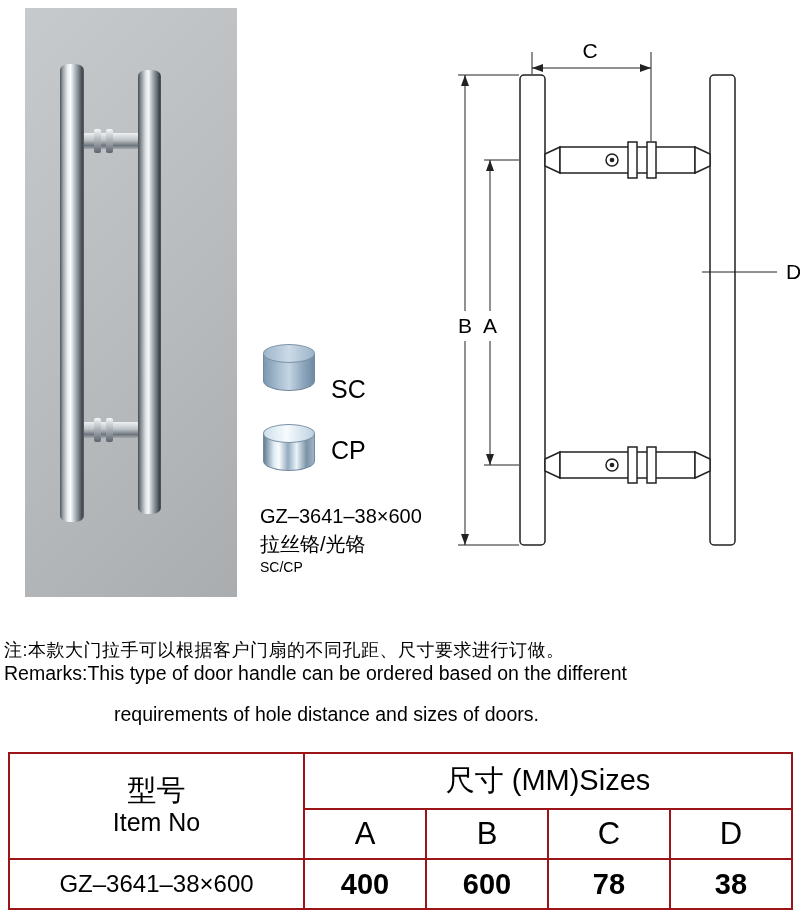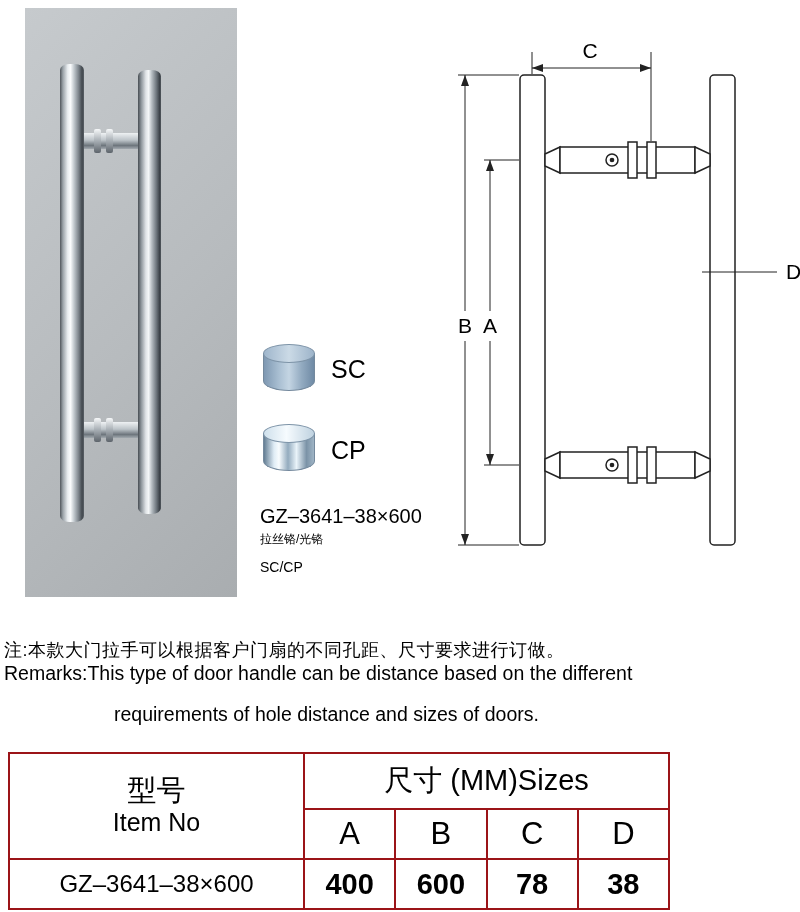--- a/index.html
+++ b/index.html
@@ -42,40 +42,40 @@
   .swatch{position:absolute;width:52px;height:50px;}
   .swatch .cap{position:absolute;left:0;top:0;width:52px;height:19px;border-radius:50%;border:1px solid #7e94a8;}
   .swatch .body{position:absolute;left:0;top:9px;width:52px;height:38px;border-radius:0 0 26px 26px/0 0 10px 10px;border:1px solid #74899d;border-top:none;}
   .swatch-sc{left:263px;top:344px;}
   .swatch-sc .cap{background:linear-gradient(90deg,#9fb6cc,#cbdae6 50%,#9db4ca);}
   .swatch-sc .body{background:linear-gradient(90deg,#7e98b2 0%,#a9bfd2 30%,#c4d5e3 50%,#93abc1 75%,#6f8aa5 100%);}
   .swatch-cp{left:263px;top:424px;}
   .swatch-cp .cap{background:linear-gradient(90deg,#cfe0ec,#f6fbfe 45%,#bfd2e0);}
   .swatch-cp .body{background:linear-gradient(90deg,#647e94 0%,#dfecf5 20%,#f8fcfe 30%,#93abbe 48%,#e9f3f9 65%,#7b93a7 85%,#9fb4c5 100%);}
   .swatch-label{position:absolute;font-size:25px;}
-  .lbl-sc{left:331px;top:355px;}
+  .lbl-sc{left:331px;top:375px;}
   .lbl-cp{left:331px;top:436px;}
 
   
   .prod-code{position:absolute;left:260px;top:505px;font-size:20px;}
-  .finish-cn{position:absolute;left:260px;top:531px;font-size:12px;}
+  .finish-cn{position:absolute;left:260px;top:531px;font-size:20px;}
   .finish-codes{position:absolute;left:260px;top:559px;font-size:14px;}
 
   
   .drawing{position:absolute;left:450px;top:28px;width:350px;height:570px;}
 
   
   .remarks{position:absolute;left:4px;top:638px;width:794px;}
   .remark-cn{font-size:18px;letter-spacing:0.5px;}
   .remark-en1{font-size:19.5px;margin-bottom:2px;}
   .remark-en2{font-size:19.5px;padding-left:110px;margin-top:18px;}
 
   
   table.spec{
-    position:absolute;left:8px;top:752px;width:662px;
+    position:absolute;left:8px;top:752px;width:785px;
     border-collapse:collapse;table-layout:fixed;
   }
   table.spec td{
     border:2px solid var(--table-red);
     text-align:center;vertical-align:middle;padding:0;
   }
   .row-h1 td{height:56px;}
   .row-h2 td{height:50px;}
   .row-data td{height:50px;}
   .model-h{width:295px;}
@@ -173,21 +173,21 @@
     <g font-size="21" fill="#000" text-anchor="middle" font-family="Liberation Sans, DejaVu Sans, sans-serif">
       <text x="140" y="30">C</text>
       <text x="15" y="305">B</text>
       <text x="40" y="305">A</text>
       <text x="336" y="251" text-anchor="start">D</text>
     </g>
   </svg>
 
   <div class="remarks">
     <div class="remark-cn">注:本款大门拉手可以根据客户门扇的不同孔距、尺寸要求进行订做。</div>
-    <div class="remark-en1">Remarks:This type of door handle can be distance based on the different</div>
+    <div class="remark-en1">Remarks:This type of door handle can be ordered based on the different</div>
     <div class="remark-en2">requirements of hole distance and sizes of doors.</div>
   </div>
 
   <table class="spec">
     <tbody>
         <tr class="row-h1">
       <td class="model-h" rowspan="2">
         <span class="cn">型号</span>
         <span class="en">Item No</span>
       </td>

